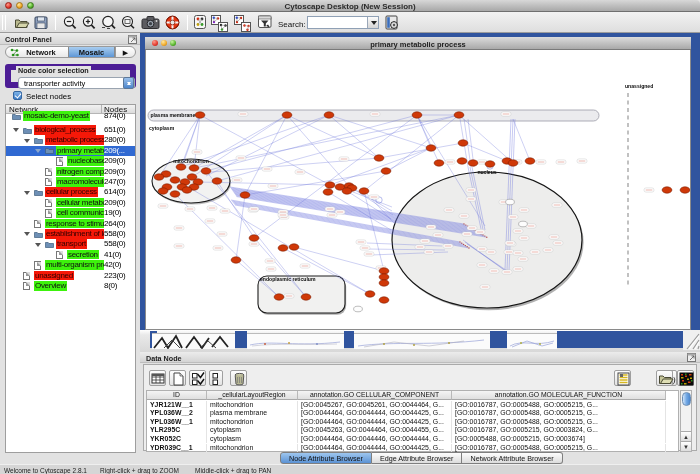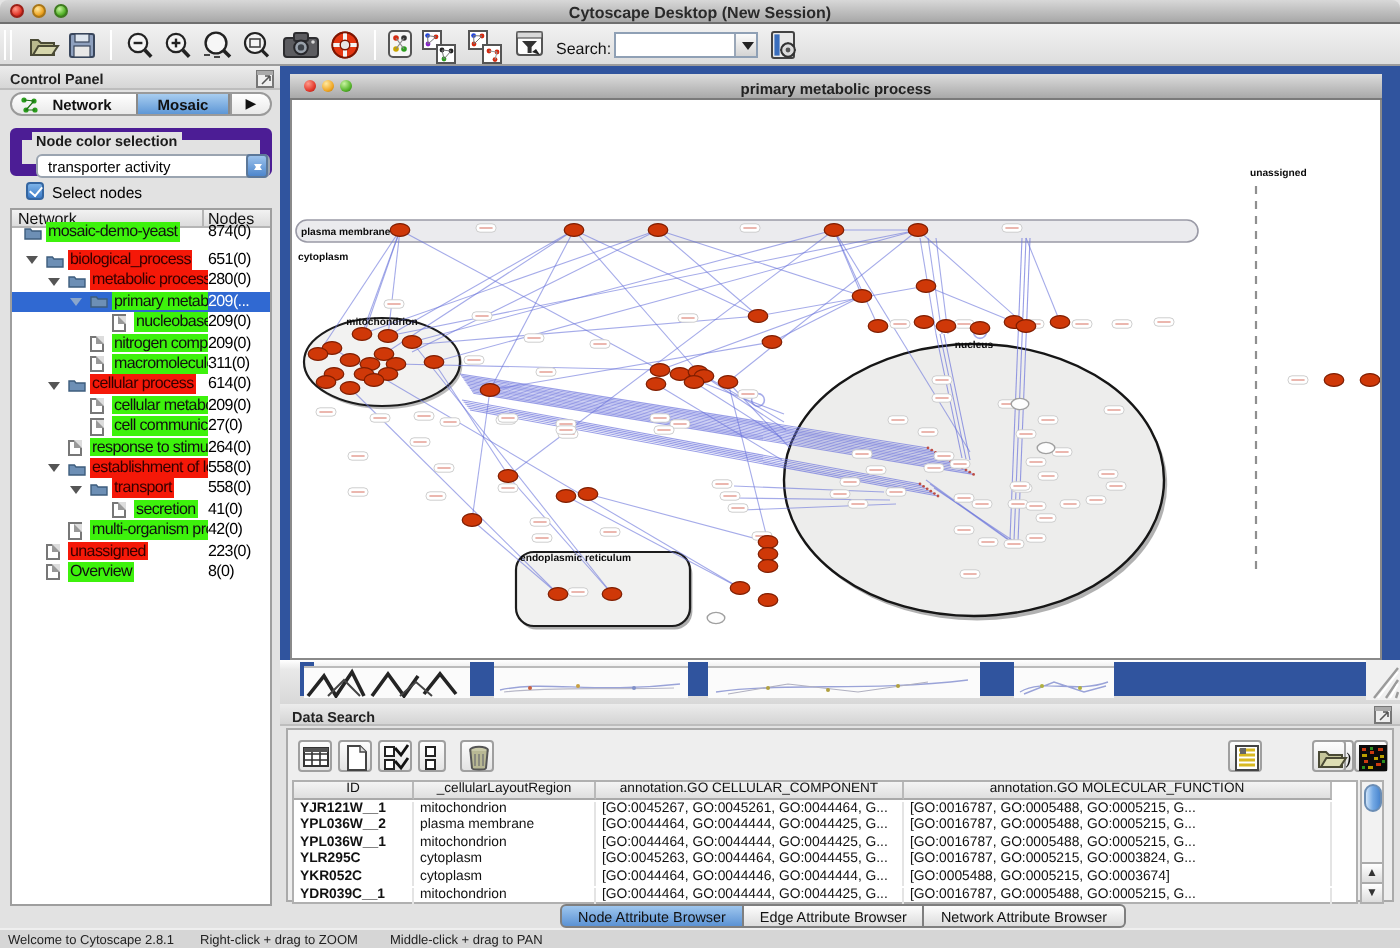--- a/index.html
+++ b/index.html
@@ -322,39 +322,39 @@
             <span class="cnt">209(0)</span>
           </div>
           <div class="trow" style="top: 61.5px;">
             <span class="fico" style="left: 39px;"></span>
             <span class="lbl green" style="left: 50px; max-width: 48px;">nitrogen compo</span>
             <span class="cnt">209(0)</span>
           </div>
           <div class="trow" style="top: 71.9px;">
             <span class="fico" style="left: 39px;"></span>
             <span class="lbl green" style="left: 50px; max-width: 48px;">macromolecule</span>
-            <span class="cnt">311(0)</span>
+            <span class="cnt">247(0)</span>
           </div>
           <div class="trow" style="top: 82.3px;">
             <span class="arr" style="left: 18px;"></span>
             <span class="fold" style="left: 28px;"><svg width="9" height="7">
                 <path d="M0.5 6.5 V1.5 H3.2 L4 2.5 H8.5 V6.5 Z" fill="#6d8fb5" stroke="#3e5d7d" stroke-width="0.7"></path>
               </svg></span>
             <span class="lbl red" style="left: 39px; max-width: 59px;">cellular process</span>
             <span class="cnt">614(0)</span>
           </div>
           <div class="trow" style="top: 92.7px;">
             <span class="fico" style="left: 39px;"></span>
             <span class="lbl green" style="left: 50px; max-width: 48px;">cellular metabo</span>
             <span class="cnt">209(0)</span>
           </div>
           <div class="trow" style="top: 103.1px;">
             <span class="fico" style="left: 39px;"></span>
             <span class="lbl green" style="left: 50px; max-width: 48px;">cell communicat</span>
-            <span class="cnt">27(0)</span>
+            <span class="cnt">19(0)</span>
           </div>
           <div class="trow" style="top: 113.5px;">
             <span class="fico" style="left: 28px;"></span>
             <span class="lbl green" style="left: 39px; max-width: 59px;">response to stimul</span>
             <span class="cnt">264(0)</span>
           </div>
           <div class="trow" style="top: 123.9px;">
             <span class="arr" style="left: 18px;"></span>
             <span class="fold" style="left: 28px;"><svg width="9" height="7">
                 <path d="M0.5 6.5 V1.5 H3.2 L4 2.5 H8.5 V6.5 Z" fill="#6d8fb5" stroke="#3e5d7d" stroke-width="0.7"></path>
@@ -782,21 +782,21 @@
         <svg width="17" height="20">
             <path d="M16 4 L4 19 M16 10 L10 19 M16 16 L15 19" stroke="#9a9a9a" stroke-width="1.2"></path>
             <path d="M16 6 L6 19 M16 12 L12 19" stroke="#fff" stroke-width="1"></path>
           </svg>
       </div>
     </div>
   </div>
 
   <div id="data-panel" class="abs">
     <div id="dp-header">
-      <span class="t">Data Search</span>
+      <span class="t">Data Node</span>
       <svg style="position:absolute;right:4px;top:1px" width="9" height="9">
         <rect x="0.5" y="0.5" width="8" height="8" fill="#eee" stroke="#777"></rect>
         <rect x="0.5" y="0.5" width="8" height="2" fill="#aaa"></rect>
         <path d="M3 7 L7 3 M7 3 h-2.5 M7 3 v2.5" stroke="#555" stroke-width="0.8" fill="none"></path>
       </svg>
     </div>
     <div id="dp-body">
       <div class="dpi" style="left:5px">
         <svg width="15" height="14" style="margin:1px">
             <rect x="1" y="2" width="12" height="9" fill="#fff" stroke="#333"></rect>

